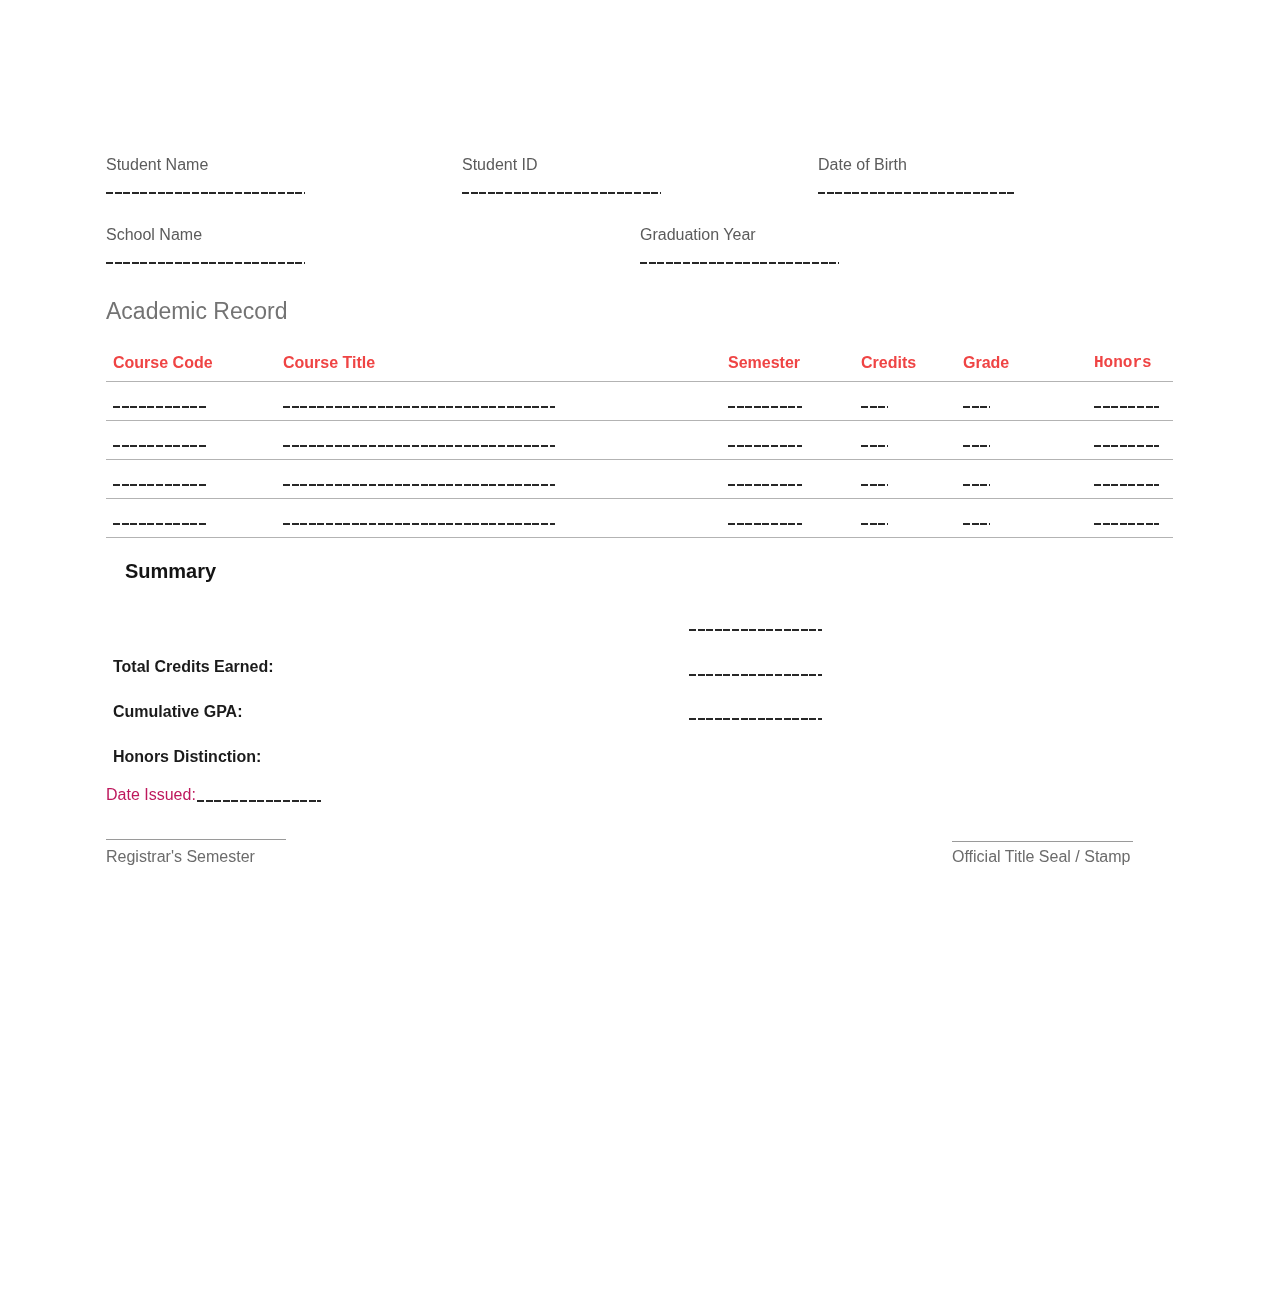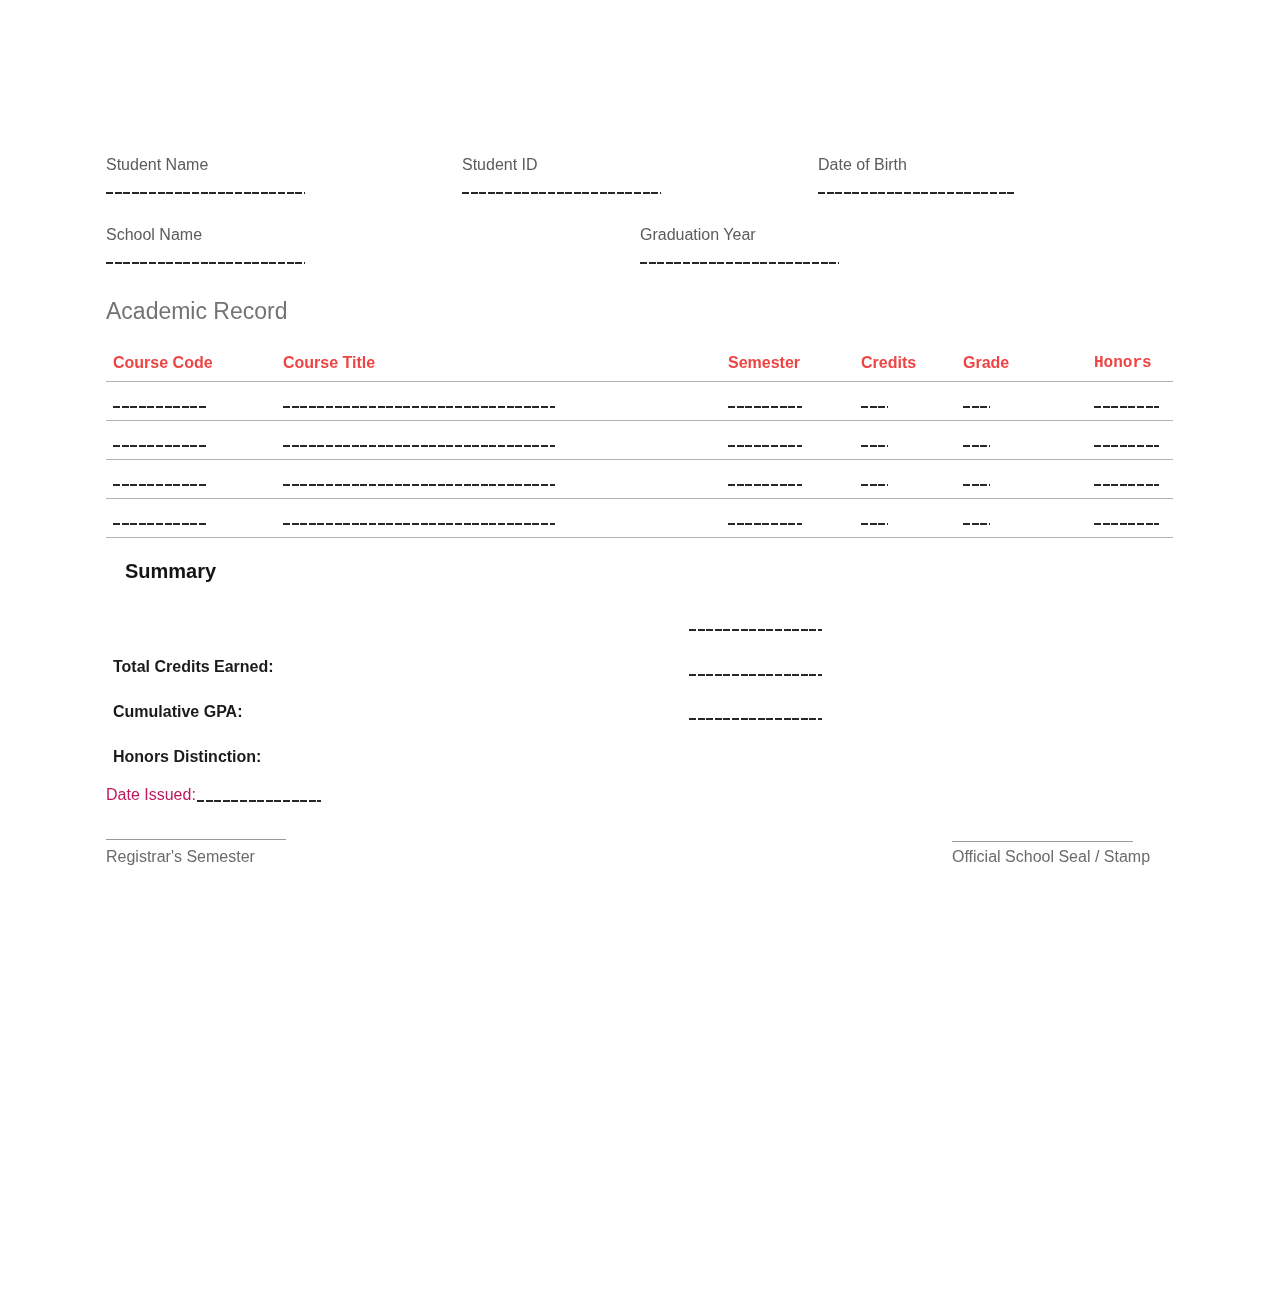--- a/index.html
+++ b/index.html
@@ -157,15 +157,15 @@
   <div class="abs summary-label" style="left:113px;top:704px;">Honors Distinction:</div>
   <div class="blank" style="left:689px;top:718px;width:133px;"></div>
 
   <div class="abs footer-text" style="left:106px;top:786px;">Date Issued:</div>
   <div class="blank" style="left:197px;top:800px;width:124px;"></div>
 
   <div class="sig-line" style="left:106px;top:839px;width:180px;"></div>
   <div class="abs sig-label" style="left:106px;top:848px;">Registrar's Semester</div>
 
   <div class="sig-line" style="left:952px;top:841px;width:181px;"></div>
-  <div class="abs sig-label" style="left:952px;top:848px;">Official School Seal / Stamp</div>
+  <div class="abs sig-label" style="left:952px;top:848px;">Official Title Seal / Stamp</div>
 
 </div>
 
 </body></html>

